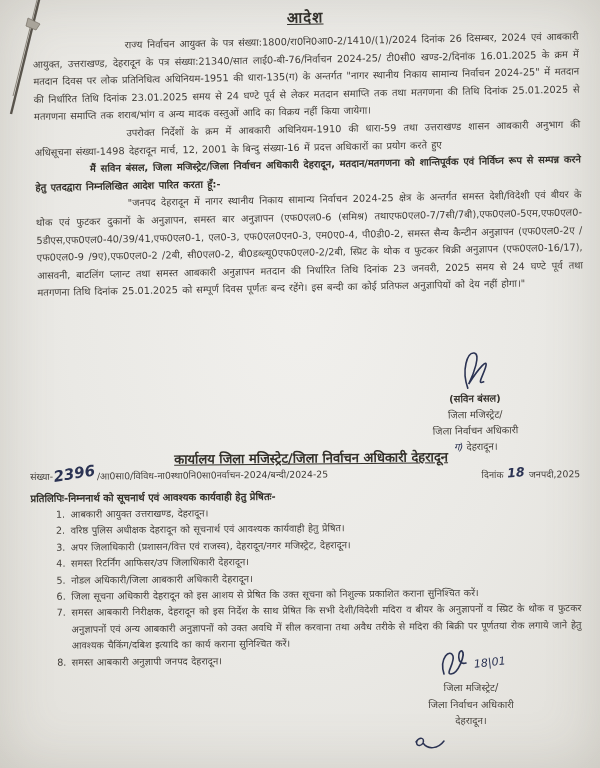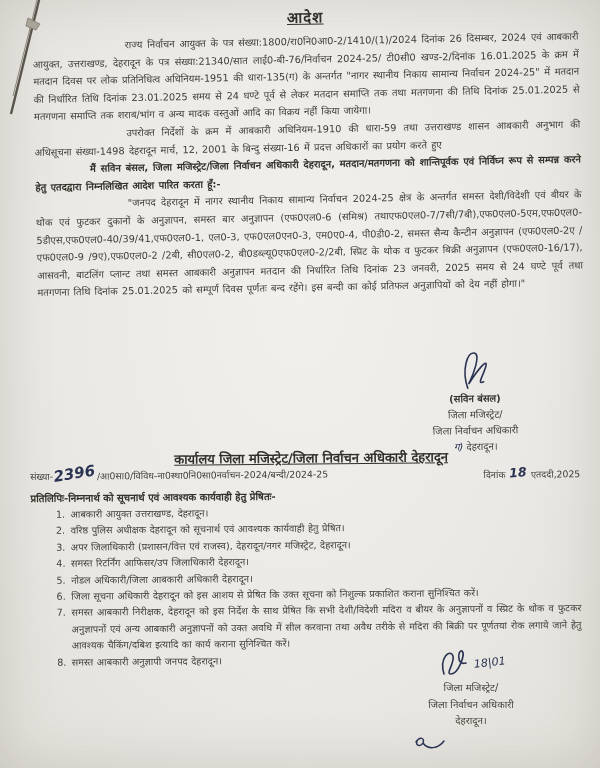--- a/index.html
+++ b/index.html
@@ -111,21 +111,21 @@
 
     <div class="ref-row">
       <span class="ref-left">
         <span>संख्या-</span>
         <span class="hand hand-num">2396</span>
         <span>/आ0सा0/विविध-ना0स्था0नि0सा0नर्वाचन-2024/बन्दी/2024-25</span>
       </span>
       <span>
         <span>दिनांक</span>
         <span class="hand hand-day">18</span>
-        <span>एतददी,2025</span>
+        <span>जनपदी,2025</span>
       </span>
     </div>
 
     <div class="copy-line">प्रतिलिपिः-निम्ननार्थ को सूचनार्थ एवं आवश्यक कार्यवाही हेतु प्रेषितः-</div>
 
     <ol class="dist">
       <li>आबकारी आयुक्त उत्तराखण्ड, देहरादून।</li>
       <li>वरिष्ठ पुलिस अधीक्षक देहरादून को सूचनार्थ एवं आवश्यक कार्यवाही हेतु प्रेषित।</li>
       <li>अपर जिलाधिकारी (प्रशासन/वित्त एवं राजस्व), देहरादून/नगर मजिस्ट्रेट, देहरादून।</li>
       <li>समस्त रिटर्निंग आफिसर/उप जिलाधिकारी देहरादून।</li>

